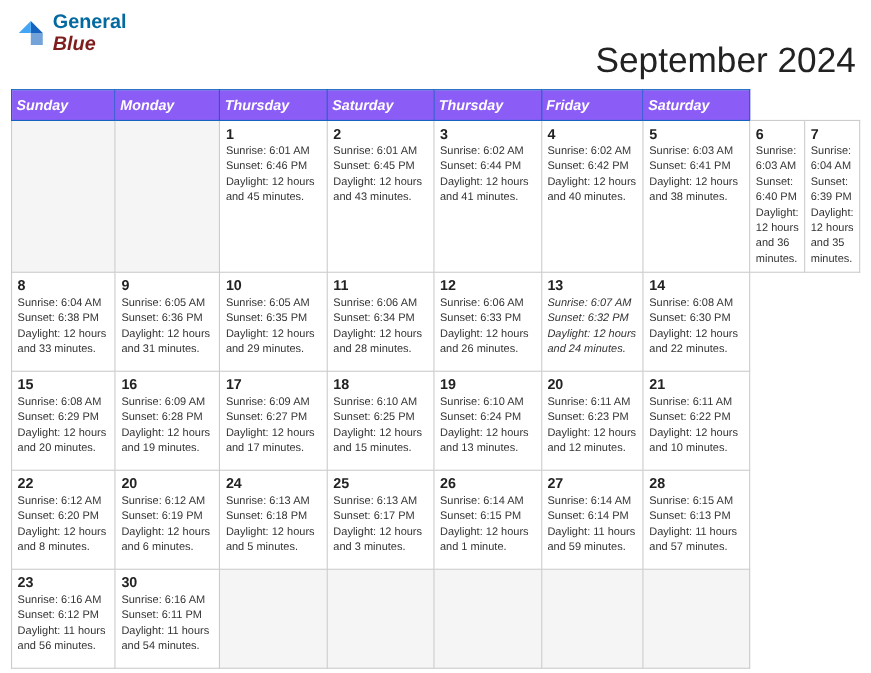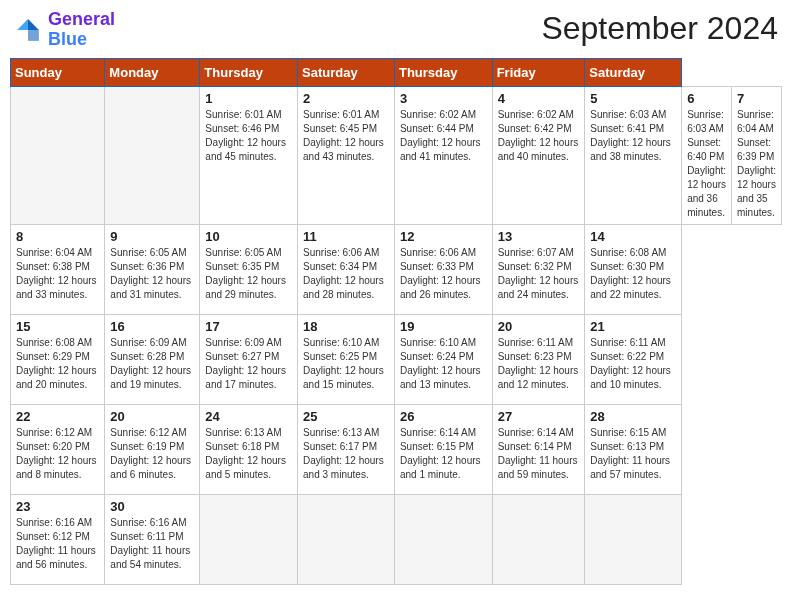--- a/index.html
+++ b/index.html
@@ -20,51 +20,53 @@
     .logo {
       display: flex;
       align-items: center;
       gap: 6px;
     }
     .logo-text {
       font-size: 18px;
       font-weight: bold;
       line-height: 1.1;
     }
-    .logo-text .general { color: #6d28d9; }
-    .logo-text .blue { color: #3b82f6; }
+    .logo-text .general { color: #0369a1; }
+    .logo-text .blue { color: #7f1d1d; font-style: italic; }
     .logo-icon {
       width: 28px;
       height: 28px;
     }
     .title-block {
       text-align: right;
     }
     .month-title {
       font-size: 32px;
       font-weight: normal;
       color: #222;
+      margin-top: 26px;
     }
     .subtitle {
       font-size: 14px;
       color: #555;
     }
     .calendar {
       width: 100%;
       border-collapse: collapse;
       font-size: 11px;
     }
     .calendar th {
-      background-color: #c2410c;
+      background-color: #8b5cf6;
       color: #fff;
       padding: 6px 4px;
       text-align: left;
       font-size: 13px;
       font-weight: bold;
       border: 1px solid #1565c0;
+      font-style: italic;
     }
     .calendar td {
       border: 1px solid #ccc;
       vertical-align: top;
       padding: 4px 5px;
       width: 14.28%;
       min-height: 80px;
       background: #fff;
     }
     .calendar td.empty {
@@ -203,21 +205,21 @@
         </td>
         <td>
           <span class="day-number">12</span>
           <div class="day-info" style="white-space: pre-line;">Sunrise: 6:06 AM
 Sunset: 6:33 PM
 Daylight: 12 hours
 and 26 minutes.</div>
         </td>
         <td>
           <span class="day-number">13</span>
-          <div class="day-info" style="white-space: pre-line;">Sunrise: 6:07 AM
+          <div class="day-info" style="white-space: pre-line; font-style: italic;">Sunrise: 6:07 AM
 Sunset: 6:32 PM
 Daylight: 12 hours
 and 24 minutes.</div>
         </td>
         <td>
           <span class="day-number">14</span>
           <div class="day-info" style="white-space: pre-line;">Sunrise: 6:08 AM
 Sunset: 6:30 PM
 Daylight: 12 hours
 and 22 minutes.</div>

